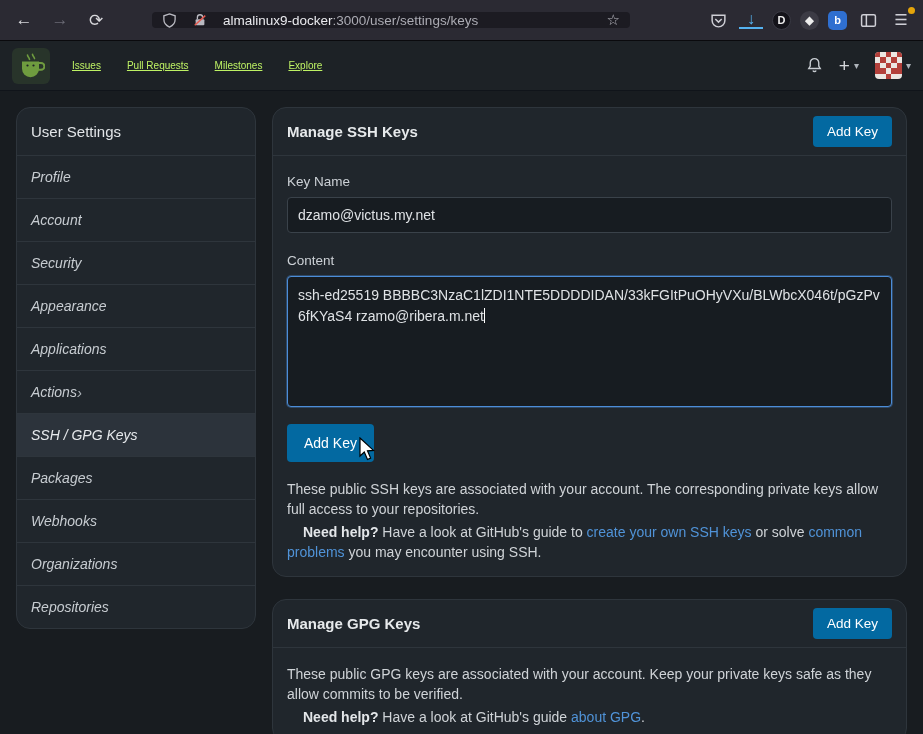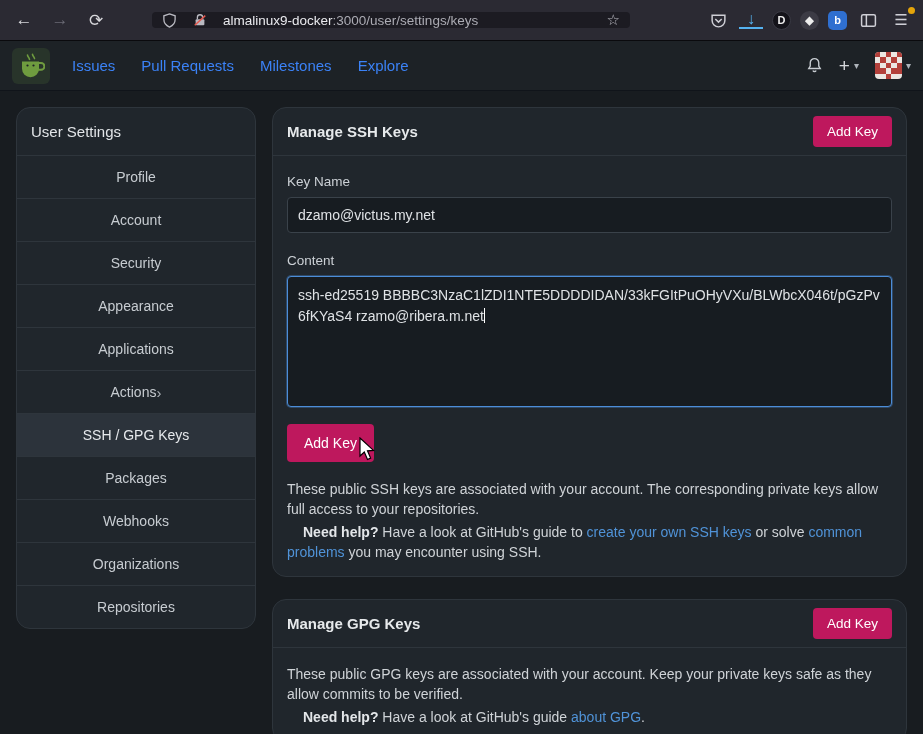--- a/index.html
+++ b/index.html
@@ -69,22 +69,22 @@
     border-bottom: 1px solid #10141a;
   }
   .logo-tile {
     width: 38px; height: 36px;
     background: #28342a;
     border-radius: 6px;
     display: flex; align-items: center; justify-content: center;
     margin-right: 8px;
   }
   .nav-link {
-    color: #3b82f6; font-size: 15px;
-    padding: 8px 12px; border-radius: 4px; cursor: default;
+    color: #bef264; font-size: 10px;
+    padding: 8px 12px; border-radius: 4px; cursor: default; text-decoration: underline;
   }
   .navbar-right { margin-left: auto; display: flex; align-items: center; gap: 16px; }
   .bell { display:flex; align-items:center; }
   .plus-group, .avatar-group { display: flex; align-items: center; gap: 4px; color: #d4d7da; }
   .plus-glyph { font-size: 19px; line-height: 1; }
   .caret { font-size: 10px; color: #aeb4ba; }
   .avatar { width: 27px; height: 27px; border-radius: 4px; overflow: hidden; display:block; }
 
   
   .page { height: 643px; display: flex; flex-direction: column; }
@@ -110,43 +110,44 @@
     padding: 15px 14px;
     font-size: 15px;
     color: #e2e5e8;
     border-bottom: 1px solid #2e353c;
   }
   .sb-item {
     padding: 13px 14px;
     font-size: 14px;
     color: #c7ccd1;
     border-bottom: 1px solid #2e353c;
-    display: flex; align-items: center; justify-content: center;
+    display: flex; align-items: center; justify-content: flex-start;
     cursor: default;
+    font-style: italic;
   }
   .sb-item:last-child { border-bottom: none; }
   .sb-item.active { background: #2c333b; color: #e6e9ec; }
   .sb-chevron { color: #aeb4ba; font-size: 15px; line-height: 1; }
 
   
   .main { flex: 1; display: flex; flex-direction: column; gap: 22px; }
   .panel-header {
     display: flex; align-items: center; justify-content: space-between;
     padding: 8px 14px;
     border-bottom: 1px solid #2e353c;
     min-height: 42px;
   }
   .panel-title { font-size: 15px; font-weight: bold; color: #e6e9eb; }
   .btn {
     display: inline-flex; align-items: center; justify-content: center;
     border-radius: 4px; font-size: 13.5px;
     border: 1px solid transparent; cursor: default;
     font-family: "Liberation Sans", sans-serif;
   }
-  .btn-primary { background: #be185d; color: #ffffff; }
+  .btn-primary { background: #0369a1; color: #ffffff; }
   .btn-sm { padding: 7px 13px; }
   .btn-lg { padding: 10px 16px; font-size: 14px; }
   .btn-default { background: #272d34; color: #d0d4d8; border: 1px solid #3a424a; }
 
   .panel-body { padding: 14px; }
   .field-label { display: block; font-size: 13.5px; color: #ccd1d6; margin: 4px 0 8px; }
   .text-input {
     width: 100%; height: 36px;
     background: #171c21;
     border: 1px solid #3a424a;

